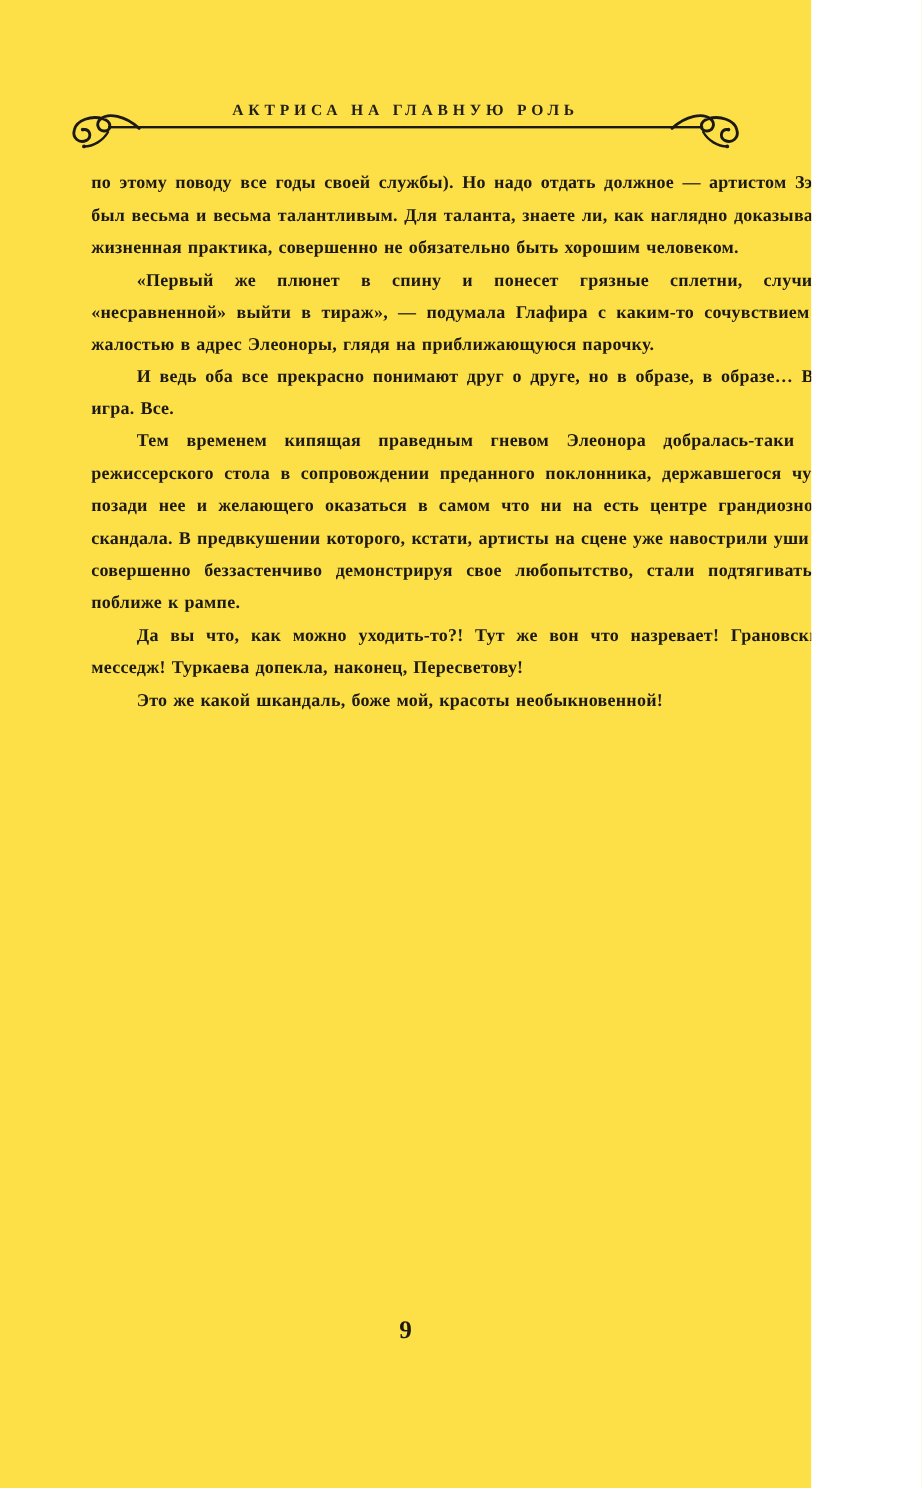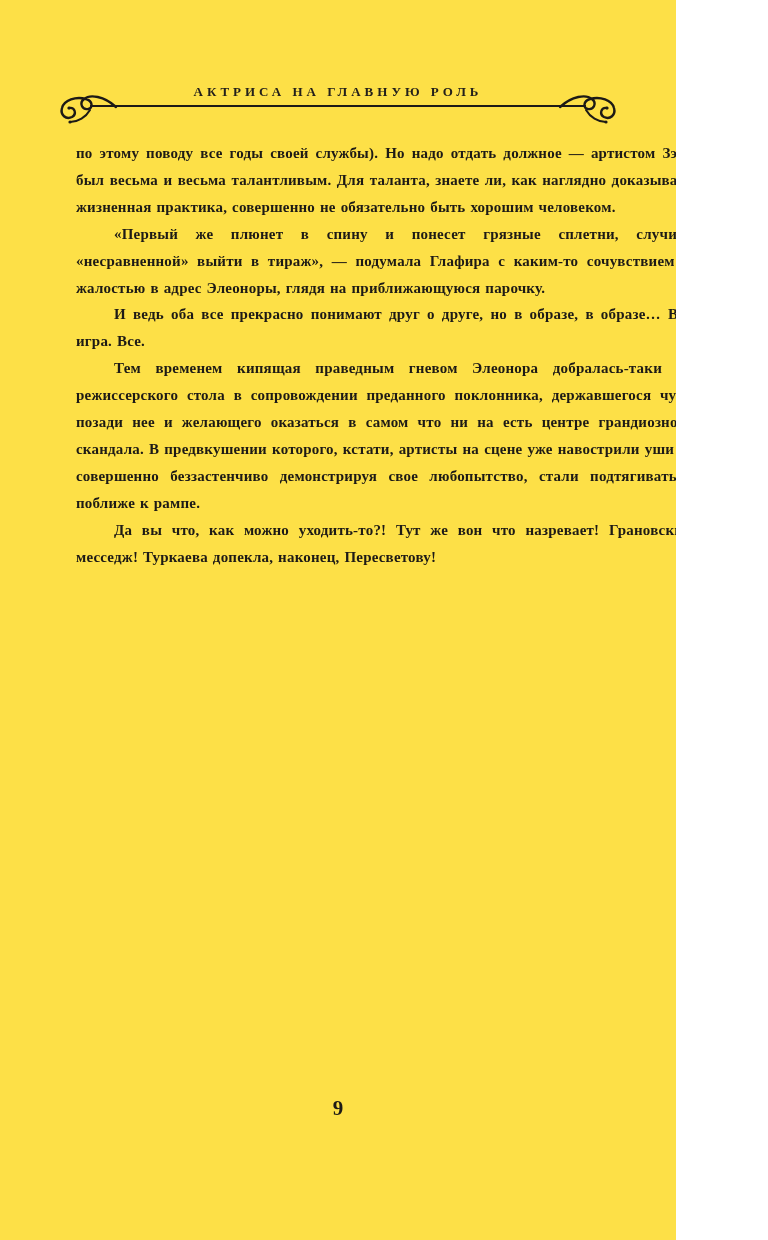--- a/index.html
+++ b/index.html
@@ -111,17 +111,18 @@
       </svg>
     </span>
   </div>
 
   <div class="text-block">
     <p>по этому поводу все годы своей службы). Но надо отдать должное — артистом ЗэЗэ был весьма и весьма талантливым. Для таланта, знаете ли, как наглядно доказывает жизненная практика, совершенно не обязательно быть хорошим человеком.</p>
     <p class="indent">«Первый же плюнет в спину и понесет грязные сплетни, случись «несравненной» выйти в тираж», — подумала Глафира с каким-то сочувствием и жалостью в адрес Элеоноры, глядя на приближающуюся парочку.</p>
     <p class="indent">И ведь оба все прекрасно понимают друг о друге, но в образе, в образе… Все игра. Все.</p>
     <p class="indent">Тем временем кипящая праведным гневом Элеонора добралась-таки до режиссерского стола в сопровождении преданного поклонника, державшегося чуть позади нее и желающего оказаться в самом что ни на есть центре грандиозного скандала. В предвкушении которого, кстати, артисты на сцене уже навострили уши и, совершенно беззастенчиво демонстрируя свое любопытство, стали подтягиваться поближе к рампе.</p>
     <p class="indent">Да вы что, как можно уходить-то?! Тут же вон что назревает! Грановский месседж! Туркаева допекла, наконец, Пересветову!</p>
+    <p class="indent">Это же какой шкандаль, боже мой, красоты необыкновенной!</p>
   </div>
 
   <div class="page-number">9</div>
 
 </div>
 
 </body></html>

